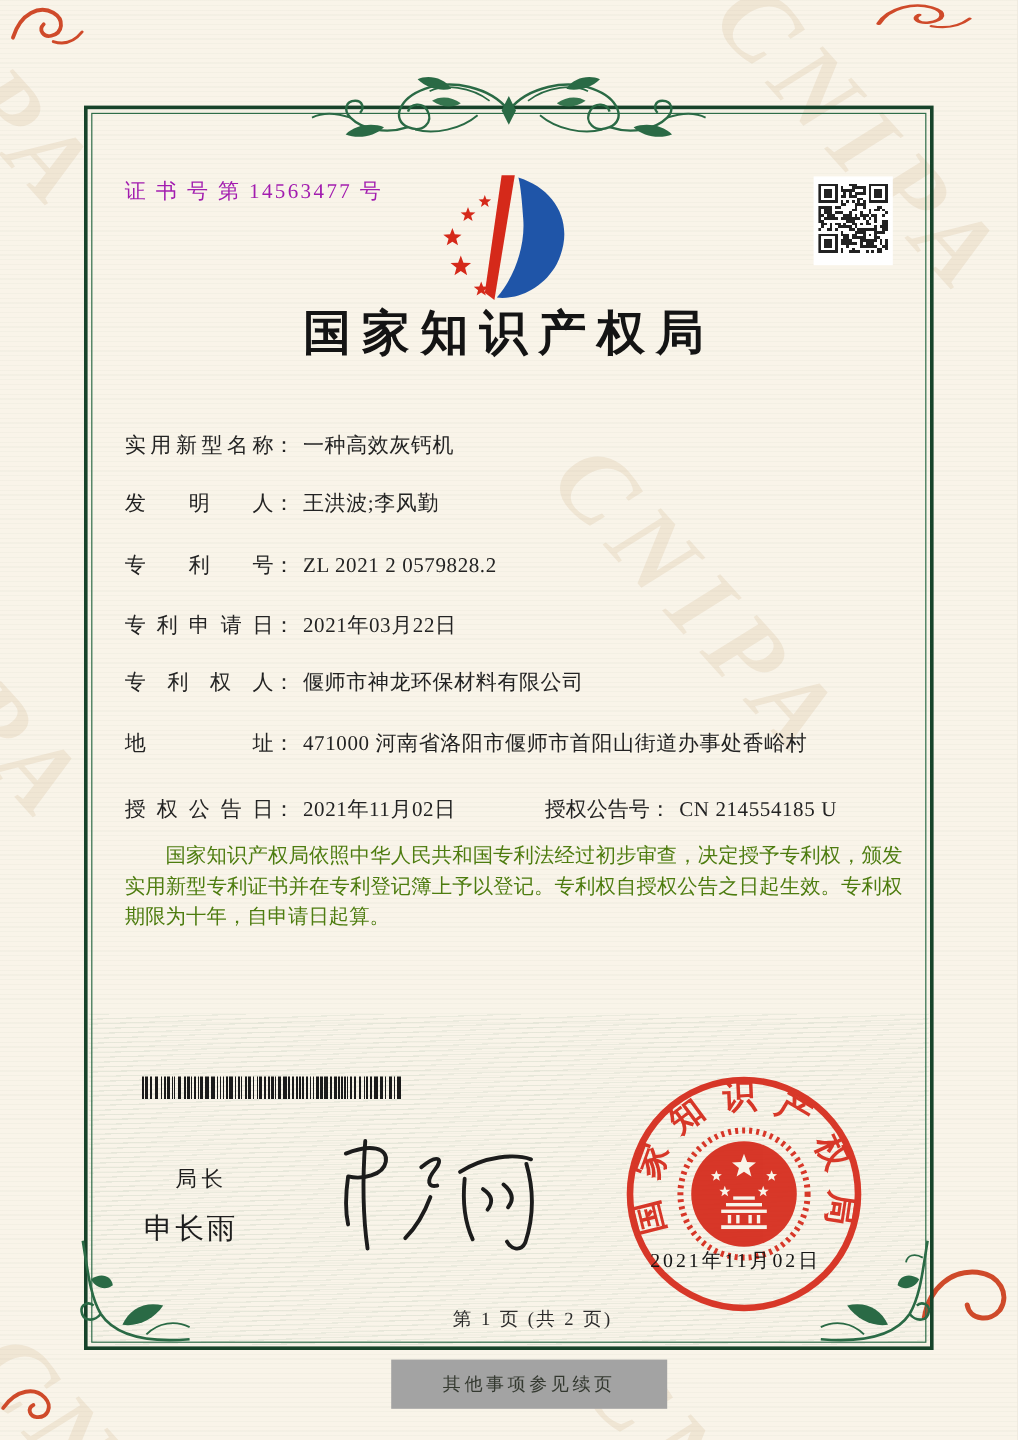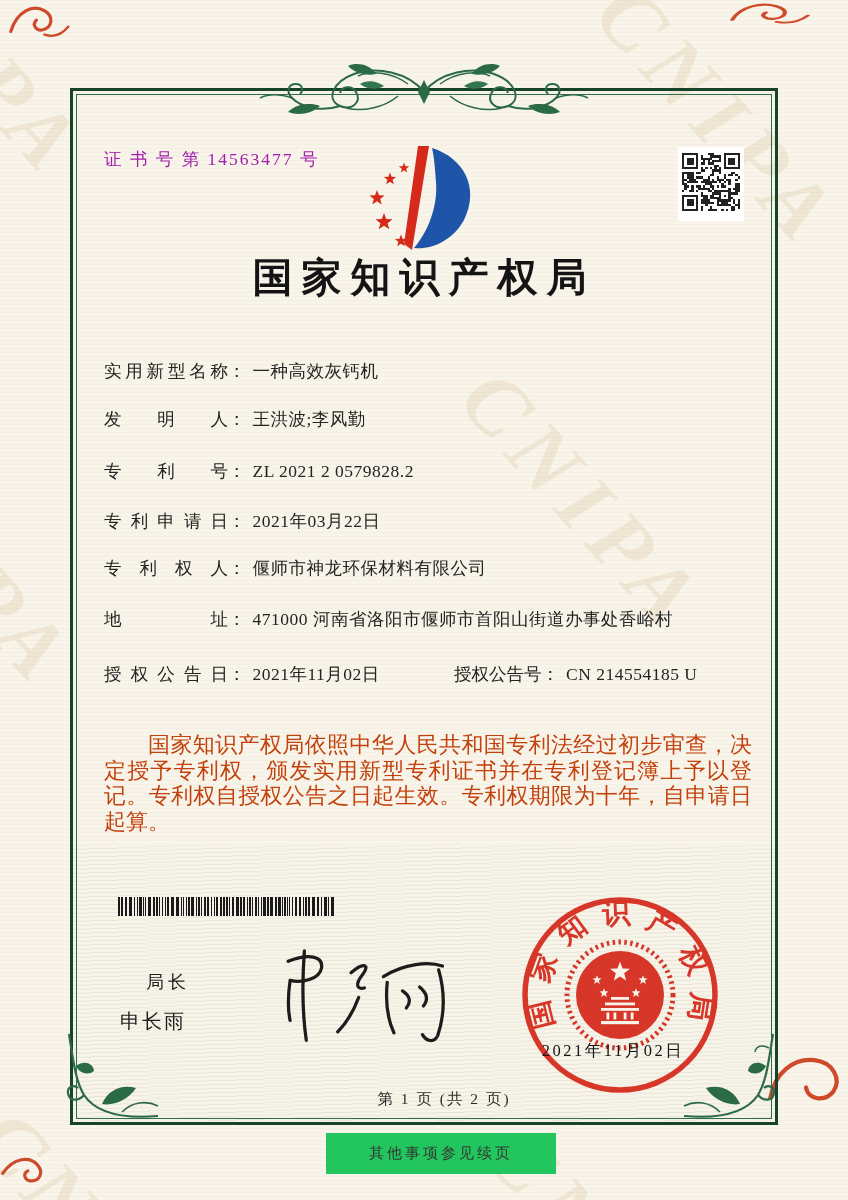--- a/index.html
+++ b/index.html
@@ -36,37 +36,37 @@
     position:absolute;left:0;top:250px;width:100%;text-align:center;
     font-size:40px;font-weight:700;letter-spacing:9px;color:#141414;
   }
   
   .fields{position:absolute;left:104px;top:359px;width:650px;}
   .field-row{position:absolute;left:0;font-size:17.5px;white-space:nowrap;color:#232323;}
   .flabel{display:inline-block;width:124px;text-align:justify;text-align-last:justify;}
   .fval{margin-left:7px;letter-spacing:.5px;}
   .grant-pair{position:absolute;left:350px;top:0;}
   
-  .paras{position:absolute;left:104px;top:732px;width:648px;font-size:22px;line-height:25.5px;
-         text-align:justify;color:#c2410c;}
+  .paras{position:absolute;left:104px;top:700px;width:648px;font-size:17px;line-height:25.5px;
+         text-align:justify;color:#4d7c0f;}
   .paras p{margin:0;text-indent:2em;}
   
   .barcode{position:absolute;left:118px;top:897px;width:220px;height:19px;}
   
   .director-title{position:absolute;left:120px;top:970px;font-size:18px;letter-spacing:4px;color:#1e1e1e;font-family:"Liberation Sans",sans-serif;margin-left:26px;}
-  .director-name{position:absolute;left:120px;top:1008px;font-size:20px;letter-spacing:2px;color:#1e1e1e;font-family:Liberation Serif, serif;}
+  .director-name{position:absolute;left:120px;top:1008px;font-size:24px;letter-spacing:2px;color:#1e1e1e;font-family:Liberation Serif, serif;}
   .sig{position:absolute;left:252px;top:948px;width:200px;height:100px;}
   
   .seal{position:absolute;left:515px;top:890px;width:210px;height:210px;}
   .seal-arc-text{font-size:28px;font-weight:700;fill:#d5291a;font-family:"Liberation Serif",serif;}
   .seal-date{font-size:16.5px;letter-spacing:2.5px;fill:#151515;font-family:"Liberation Serif",serif;}
   
   .page-info{position:absolute;left:0;top:1089px;width:100%;text-align:center;font-size:15.5px;letter-spacing:2px;color:#2b2b2b;margin-left:20px;}
   .note-box{
-    position:absolute;left:326px;top:1133px;width:230px;height:41px;background:#22c55e;
+    position:absolute;left:326px;top:1133px;width:230px;height:41px;background:#a3a3a3;
     display:flex;align-items:center;justify-content:center;
   }
   .note-box span{font-size:15px;letter-spacing:3px;color:#33382f;}
 </style>
 </head>
 <body>
 
 <div id="page">
 
   <div class="wm" style="left:-105px;top:-105px">CNIPA</div>

